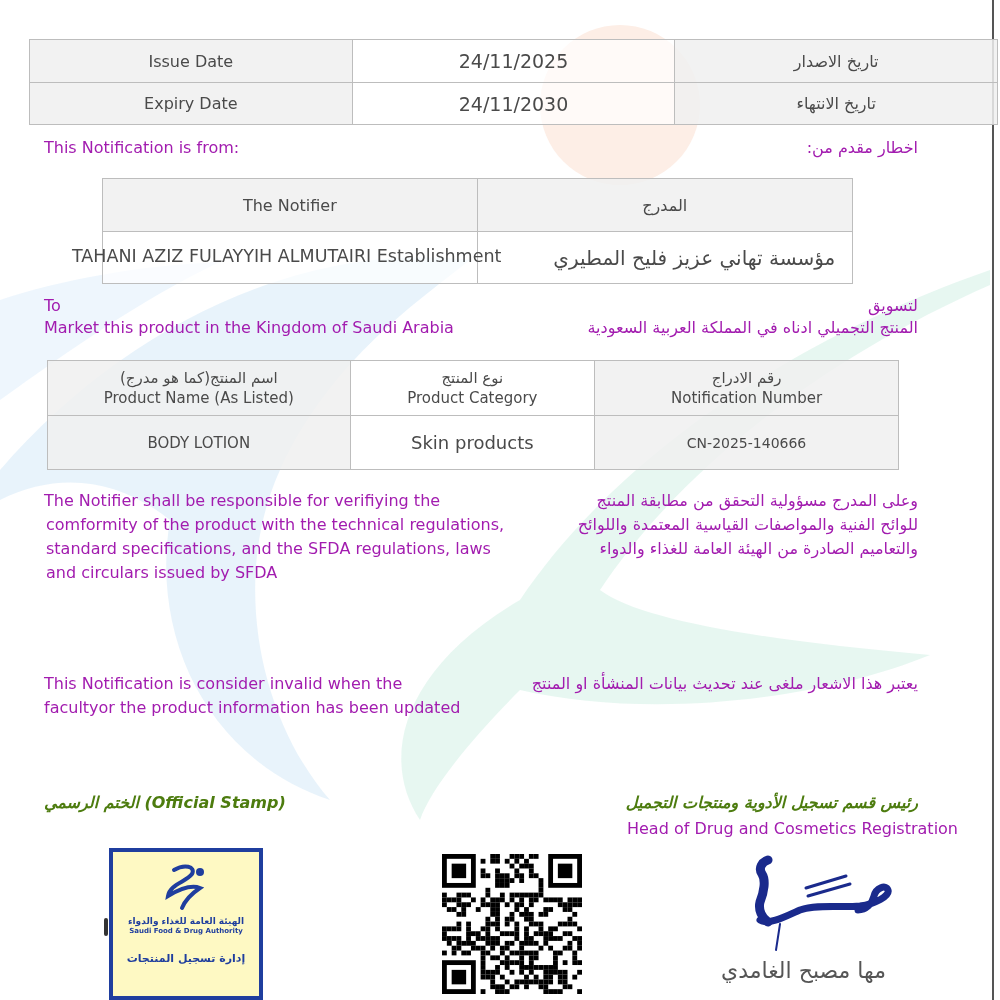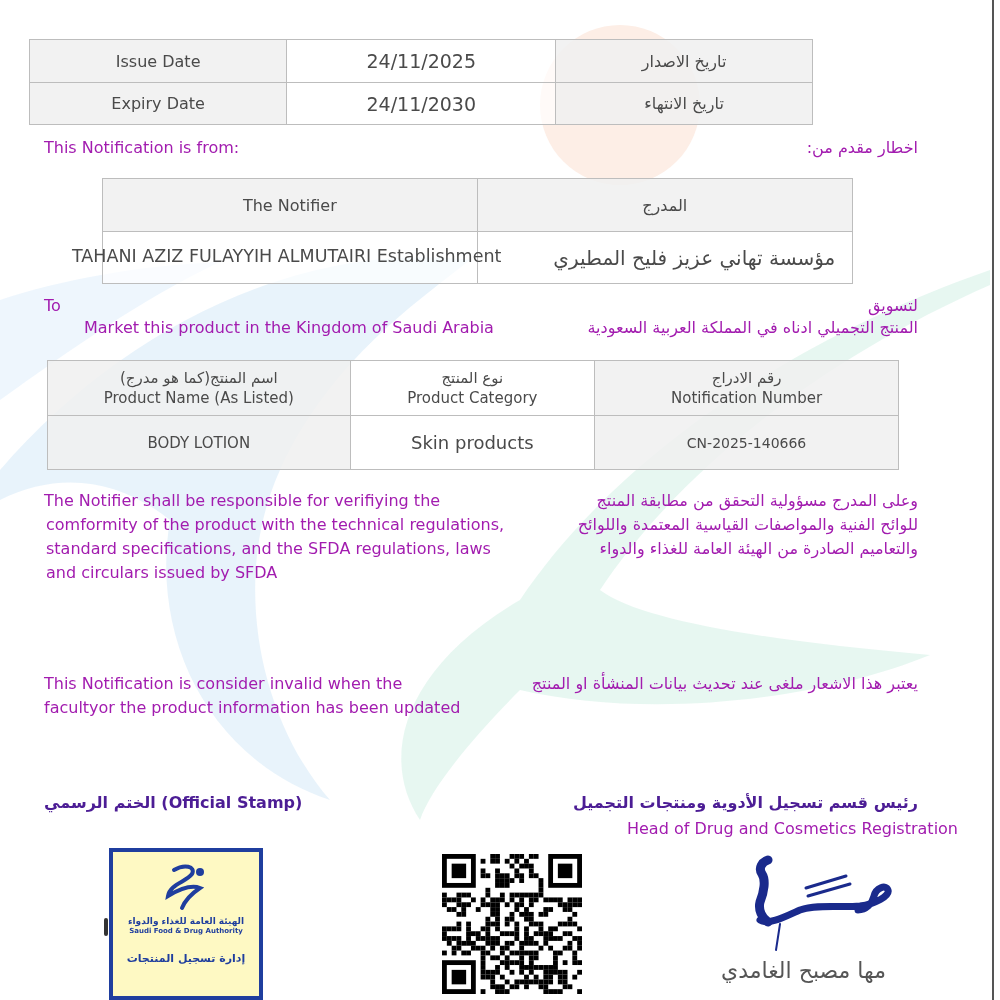--- a/index.html
+++ b/index.html
@@ -14,35 +14,35 @@
   .abs { position:absolute; z-index:3; }
 
   table.grid { border-collapse:collapse; position:absolute; z-index:3; }
   table.grid td { border:1px solid #bdbdbd; text-align:center; color:#4a4a4a; }
   .shade { background:rgba(240,240,240,0.85); }
   .white { background:rgba(255,255,255,0.7); }
 
   .en { font-family:"DejaVu Sans", sans-serif; font-size:16px; }
   .ar { direction:rtl; font-family:"DejaVu Sans", sans-serif; font-size:16px; }
   .txt { font-size:16px; line-height:24px; color:#a21caf; }
-  .bold { font-weight:bold; color:#4c1d95; }
+  .bold { font-weight:bold; color:#4d7c0f;font-style:italic; }
 </style>
 </head>
 <body>
 
 <svg class="wm" width="1000" height="1000" style="left:0;top:0;">
   <circle cx="620" cy="105" r="80" fill="#fdeee6"></circle>
   <path d="M0 470 C 120 330, 300 240, 470 260 C 420 300, 330 360, 280 470 C 230 580, 260 720, 330 800 C 210 760, 150 640, 170 520 C 120 480, 60 470, 0 500 Z" fill="#e6f2fb" opacity="0.9"></path>
   <path d="M0 300 C 60 280, 140 265, 220 262 C 140 300, 70 350, 0 400 Z" fill="#eaf4fc" opacity="0.8"></path>
   <path d="M520 600 C 600 480, 760 350, 990 270 L 990 285 C 820 360, 680 470, 600 590 C 640 620, 760 640, 930 655 C 820 700, 650 720, 520 690 C 470 740, 430 790, 420 820 C 380 760, 400 670, 520 600 Z" fill="#e4f6ef" opacity="0.9"></path>
 </svg>
 
 <div class="page-border"></div>
 
-<table class="grid" style="left:29px; top:39px; width:784px;">
+<table class="grid" style="left:29px; top:39px; width:969px;">
   <tbody>
       <tr style="height:43px;">
     <td class="shade en" style="width:304px;">Issue Date</td>
     <td class="white en" style="width:304px; font-size:19px;">24/11/2025</td>
     <td class="shade ar" style="width:304px;">تاريخ الاصدار</td>
   </tr>
   <tr style="height:42px;">
     <td class="shade en">Expiry Date</td>
     <td class="white en" style="font-size:19px;">24/11/2030</td>
     <td class="shade ar">تاريخ الانتهاء</td>
@@ -61,21 +61,21 @@
   </tr>
   <tr style="height:52px;">
     <td class="white" style="position:relative;"></td>
     <td class="white ar" style="font-size:20px; text-align:center; padding-left:60px;">مؤسسة تهاني عزيز فليح المطيري</td>
   </tr>
 </tbody>
   </table>
 <div class="abs" style="left:72px; top:246px; font-size:17.5px; color:#4a4a4a; white-space:nowrap;">TAHANI AZIZ FULAYYIH ALMUTAIRI Establishment</div>
 
 <div class="abs txt" style="left:44px; top:294px;">To</div>
-<div class="abs txt" style="left:44px; top:316px;margin-left:40px;">Market this product in the Kingdom of Saudi Arabia</div>
+<div class="abs txt" style="left:44px; top:316px;">Market this product in the Kingdom of Saudi Arabia</div>
 <div class="abs txt ar" style="right:82px; top:294px;">لتسويق</div>
 <div class="abs txt ar" style="right:82px; top:316px;">المنتج التجميلي ادناه في المملكة العربية السعودية</div>
 
 <table class="grid" style="left:47px; top:360px; width:852px;">
   <tbody>
       <tr style="height:55px;">
     <td class="shade" style="width:303px; line-height:20px;margin-top:26px;">
       <div class="ar" style="font-size:15px;">اسم المنتج(كما هو مدرج)</div>
       <div style="font-size:15px;">Product Name (As Listed)</div>
     </td>

